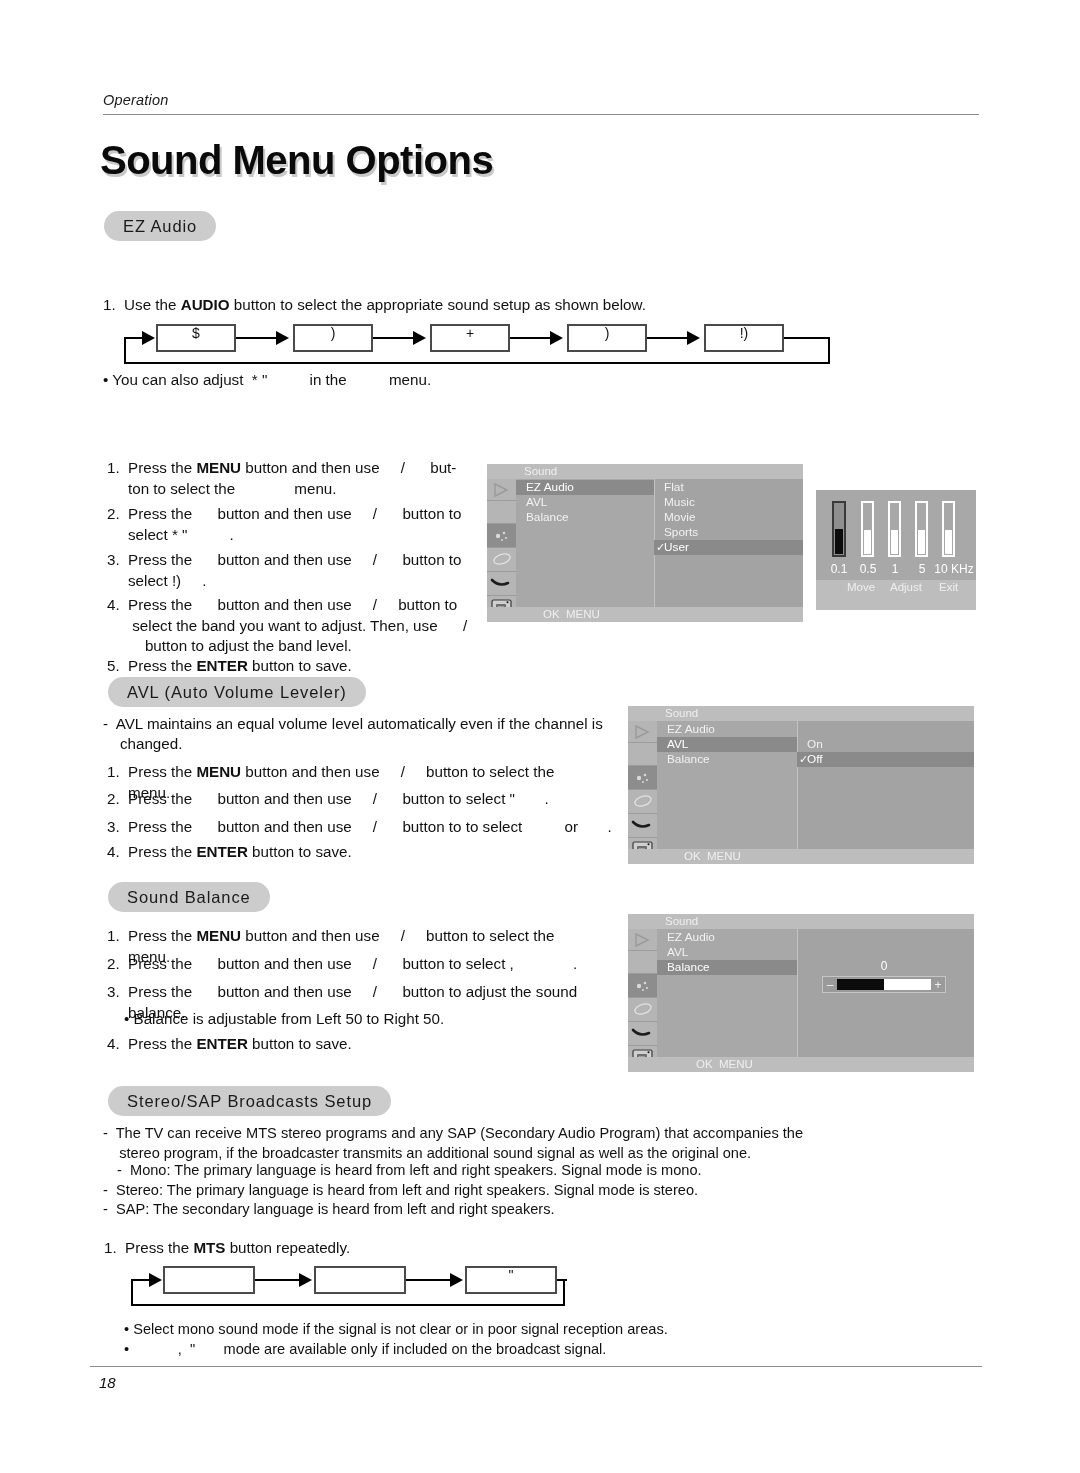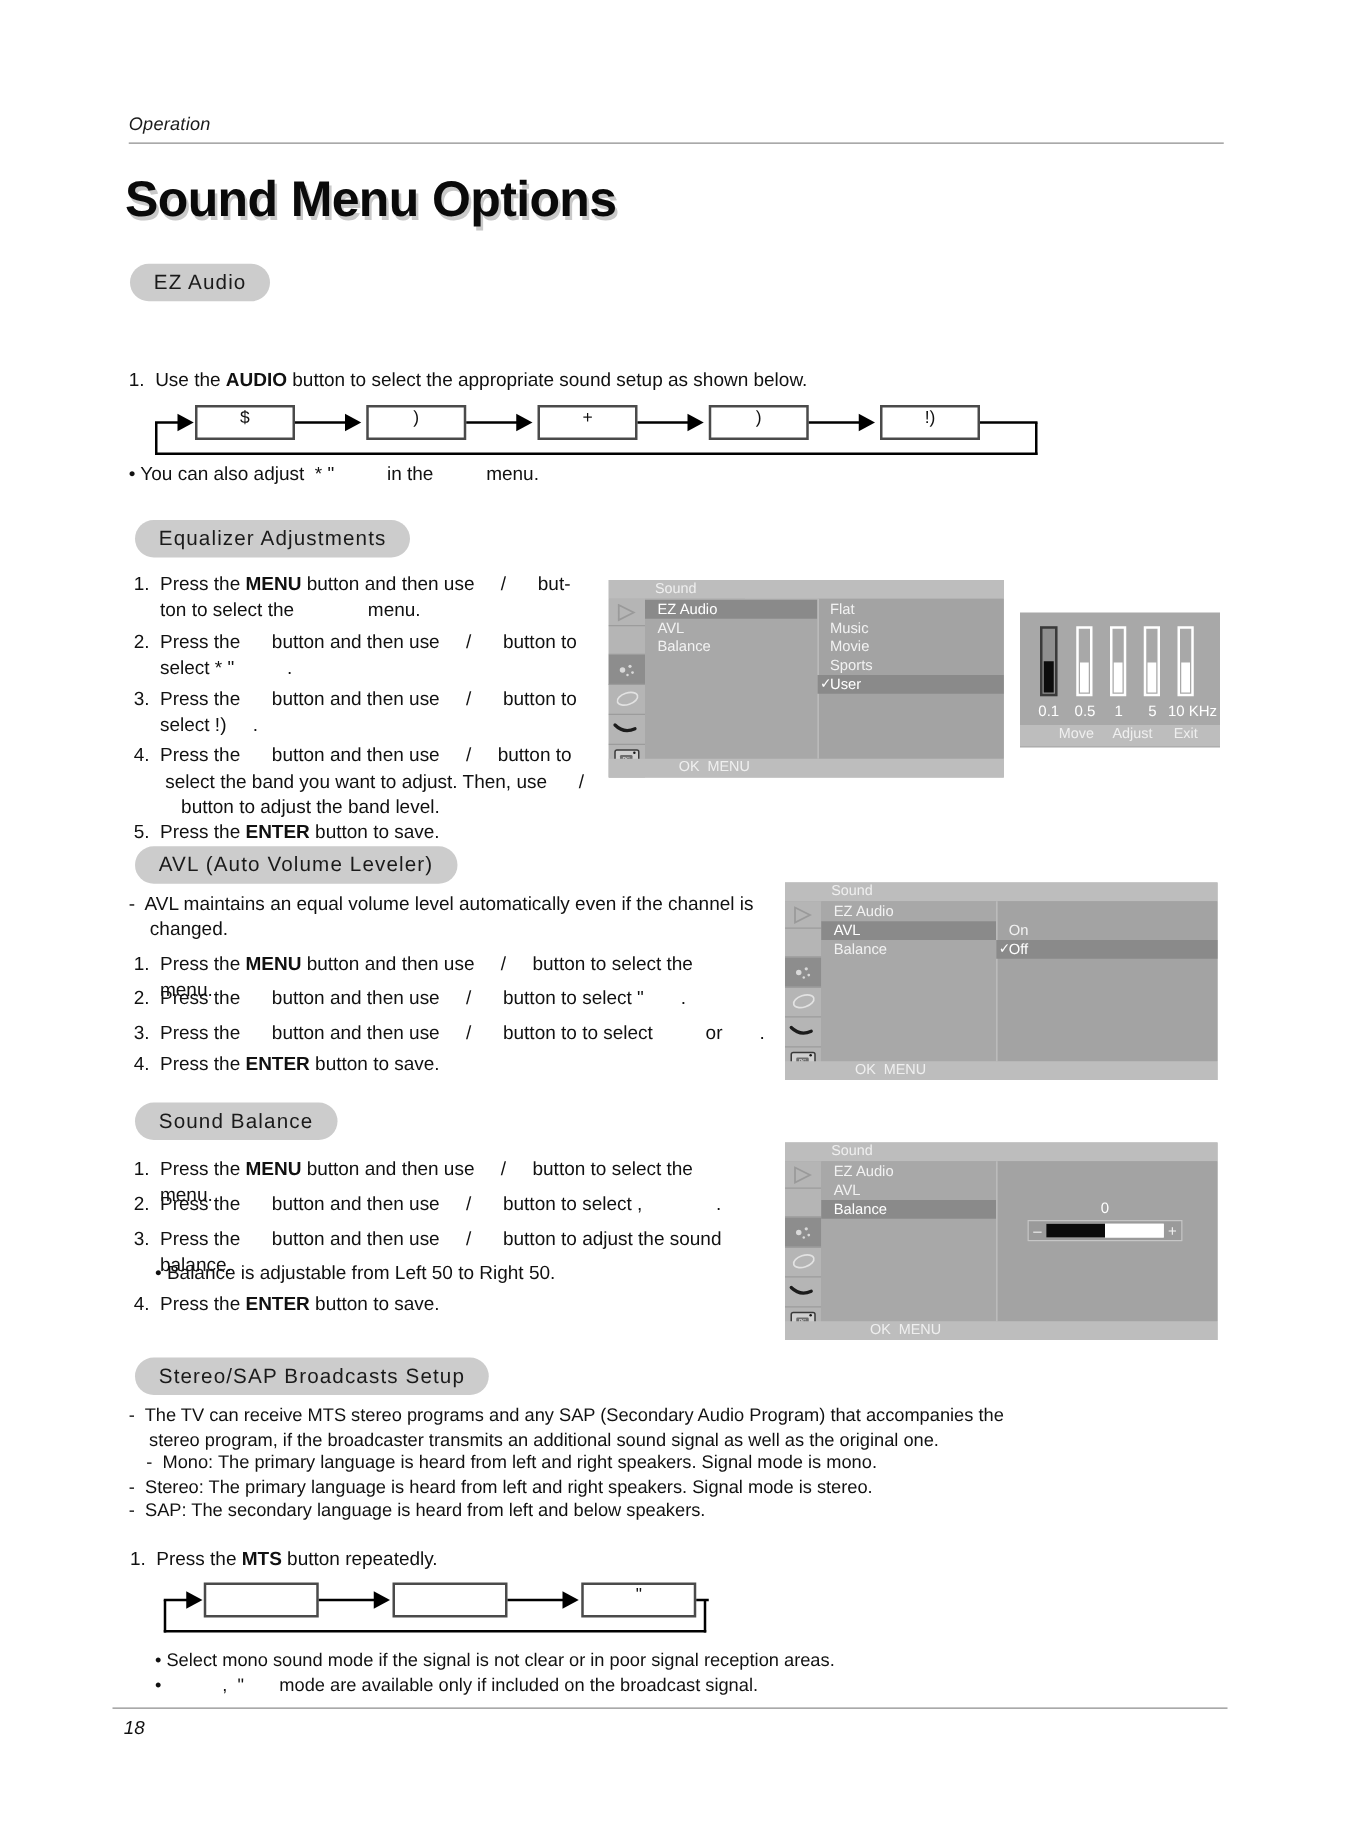--- a/index.html
+++ b/index.html
@@ -314,21 +314,20 @@
     <div class="arrow-head" style="left:583px; top:9px;"></div>
 
     <div class="flow-box" style="left:600px; top:2px; width:80px; height:28px; line-height:26px;">
         <span>!)</span>
       </div>
     <div class="arrow-line" style="left:680px; top:15px; width:46px;"></div>
   </div>
 
   <div class="txt" style="left:103px; top:360px; width:700px;">• You can also adjust  * "          in the          menu.</div>
 
-  <div class="pill" style="left:108px; top:406px;">Equalizer Adjustments</div>
 
   <div class="hang" style="left:107px; top:448px; width:360px;">
     <span class="mark">1.</span>
     <span class="body"><span>Press the </span><span class="b">MENU</span><span style="white-space:pre-wrap"> button and then use     /      but-
 ton to select the              menu.</span></span>
   </div>
 
   <div class="hang" style="left:107px; top:494px; width:365px;">
     <span class="mark">2.</span>
     <span class="body" style="white-space:pre-wrap">Press the      button and then use     /      button to
@@ -448,21 +447,21 @@
     <div class="eq-bar-outer" style="left:126px; top:11px; width:13px; height:56px;">
       <div class="eq-bar-fill" style="height:46%;"></div>
     </div>
 
     <div class="eq-label" style="left:8px; top:72px; width:30px;">0.1</div>
     <div class="eq-label" style="left:36px; top:72px; width:32px;">0.5</div>
     <div class="eq-label" style="left:64px; top:72px; width:30px;">1</div>
     <div class="eq-label" style="left:91px; top:72px; width:30px;">5</div>
     <div class="eq-label" style="left:98px; top:72px; width:48px;margin-left:16px;">10 KHz</div>
 
-    <div class="eq-foot" style="left:0; top:90px; width:160px; height:17px;">
+    <div class="eq-foot" style="left:0; top:90px; width:160px; height:30px;">
       <span style="left:31px;">Move</span>
       <span style="left:74px;">Adjust</span>
       <span style="left:123px;">Exit</span>
     </div>
   </div>
 
   <div class="pill" style="left:108px; top:677px;">AVL (Auto Volume Leveler)</div>
 
   <div class="txt" style="left:103px; top:714px; width:560px;">-  AVL maintains an equal volume level automatically even if the channel is
     changed.</div>
@@ -650,21 +649,21 @@
       <span style="left:91px;">MENU</span>
     </div>
   </div>
 
   <div class="pill" style="left:108px; top:1086px;">Stereo/SAP Broadcasts Setup</div>
 
   <div class="txt small" style="left:103px; top:1124px; width:840px;">-  The TV can receive MTS stereo programs and any SAP (Secondary Audio Program) that accompanies the
     stereo program, if the broadcaster transmits an additional sound signal as well as the original one.</div>
   <div class="txt small" style="left:103px; top:1161px; width:840px;margin-left:14px;">-  Mono: The primary language is heard from left and right speakers. Signal mode is mono.</div>
   <div class="txt small" style="left:103px; top:1181px; width:840px;">-  Stereo: The primary language is heard from left and right speakers. Signal mode is stereo.</div>
-  <div class="txt small" style="left:103px; top:1200px; width:840px;">-  SAP: The secondary language is heard from left and below speakers.</div>
+  <div class="txt small" style="left:103px; top:1200px; width:840px;">-  SAP: The secondary language is heard from left and right speakers.</div>
 
   <div class="hang" style="left:104px; top:1238px; width:600px;">
     <span class="mark">1.</span>
     <span class="body"><span>Press the </span><span class="b">MTS</span><span> button repeatedly.</span></span>
   </div>
 
   <div class="flow" style="left:125px; top:1263px; width:450px; height:42px;">
     <div class="loopline" style="left:6px; top:17px; width:2px; height:26px;"></div>
     <div class="loopline" style="left:6px; top:41px; width:434px; height:2px;"></div>
     <div class="loopline" style="left:438px; top:17px; width:2px; height:26px;"></div>

